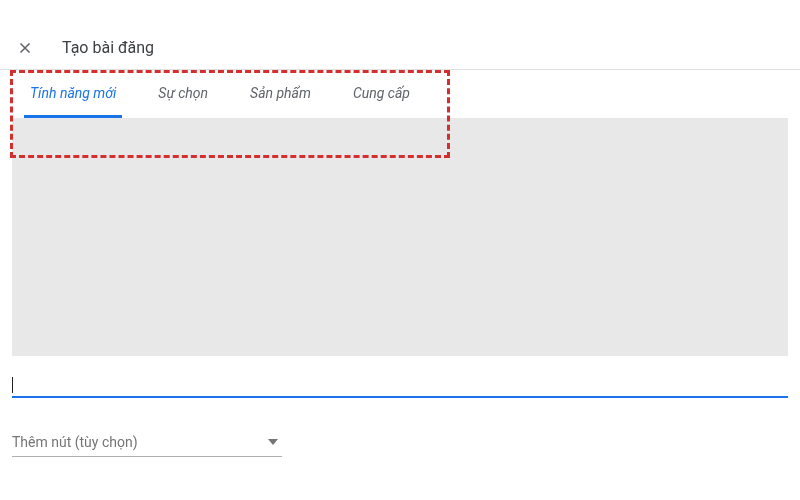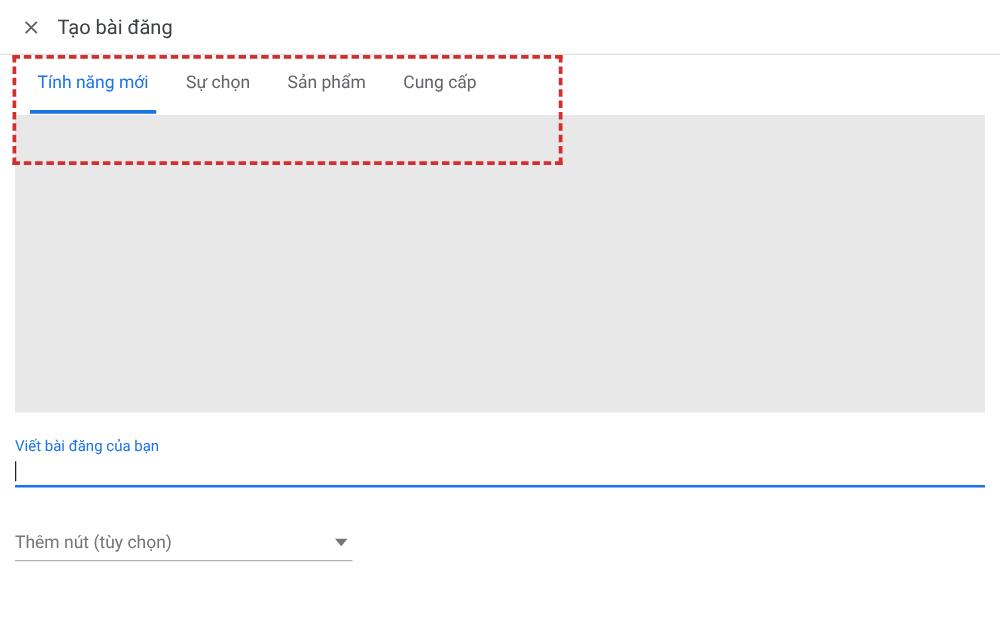--- a/index.html
+++ b/index.html
@@ -1,22 +1,22 @@
 <!DOCTYPE html>
 <html><head>
   <meta charset="utf-8">
   <style>
     * { margin: 0; padding: 0; box-sizing: border-box; font-family: 'Google Sans', Roboto, Arial, sans-serif; }
     body { width: 800px; height: 500px; background: #fff; overflow: hidden; }
-    .header { display: flex; align-items: center; padding: 12px 16px; border-bottom: 1px solid #e0e0e0; gap: 12px; }
+    .header { display: flex; align-items: center; padding: 12px 16px; border-bottom: 1px solid #e0e0e0; gap: 28px; margin-top: 26px; }
     .close-icon { width: 18px; height: 18px; cursor: pointer; display: flex; align-items: center; justify-content: center; }
     .close-icon svg { width: 18px; height: 18px; stroke: #5f6368; stroke-width: 2; }
     .header-title { font-size: 16px; color: #3c4043; }
     .tabs-wrapper { position: relative; }
-    .tabs { display: flex; padding: 0 24px; gap: 18px; align-items: flex-start; height: 48px; background: #fff; }
+    .tabs { display: flex; padding: 0 24px; gap: 30px; align-items: flex-end; height: 48px; background: #fff; font-style: italic; }
     .tab { font-size: 14px; color: #5f6368; padding: 14px 6px; cursor: pointer; border-bottom: 3px solid transparent; }
     .tab.active { color: #1a73e8; border-bottom-color: #1a73e8; }
     .highlight-box { position: absolute; top: 0; left: 10px; width: 440px; height: 88px; border: 3px dashed #d32f2f; pointer-events: none; }
     .image-placeholder { background: #e8e8e8; height: 238px; margin: 0 12px 20px 12px; }
     .field-section { padding: 0 12px; }
     .field-label { font-size: 12px; color: #1a73e8; margin-bottom: 4px; }
     .text-input-wrap { border-bottom: 2px solid #1a73e8; padding-bottom: 2px; margin-bottom: 30px; display: flex; align-items: center; }
     .text-input { border: none; outline: none; width: 100%; font-size: 14px; color: #202124; min-height: 18px; }
     .cursor { display: inline-block; width: 1px; height: 16px; background: #202124; }
     .dropdown { display: flex; align-items: center; justify-content: space-between; border-bottom: 1px solid #b0b0b0; padding: 6px 0 6px 0; cursor: pointer; width: 270px; gap: 20px; }
@@ -40,21 +40,20 @@
     <div class="tab active">Tính năng mới</div>
     <div class="tab">Sự chọn</div>
     <div class="tab">Sản phẩm</div>
     <div class="tab">Cung cấp</div>
   </div>
   <div class="highlight-box"></div>
   <div class="image-placeholder"></div>
 </div>
 
 <div class="field-section">
-  <div class="field-label">Viết bài đăng của bạn</div>
   <div class="text-input-wrap">
     <span class="cursor"></span>
     <span class="text-input" contenteditable="true" style=""></span>
   </div>
 
   <div class="dropdown">
     <span class="dropdown-label">Thêm nút (tùy chọn)</span>
     <span class="dropdown-arrow"></span>
   </div>
 </div>

